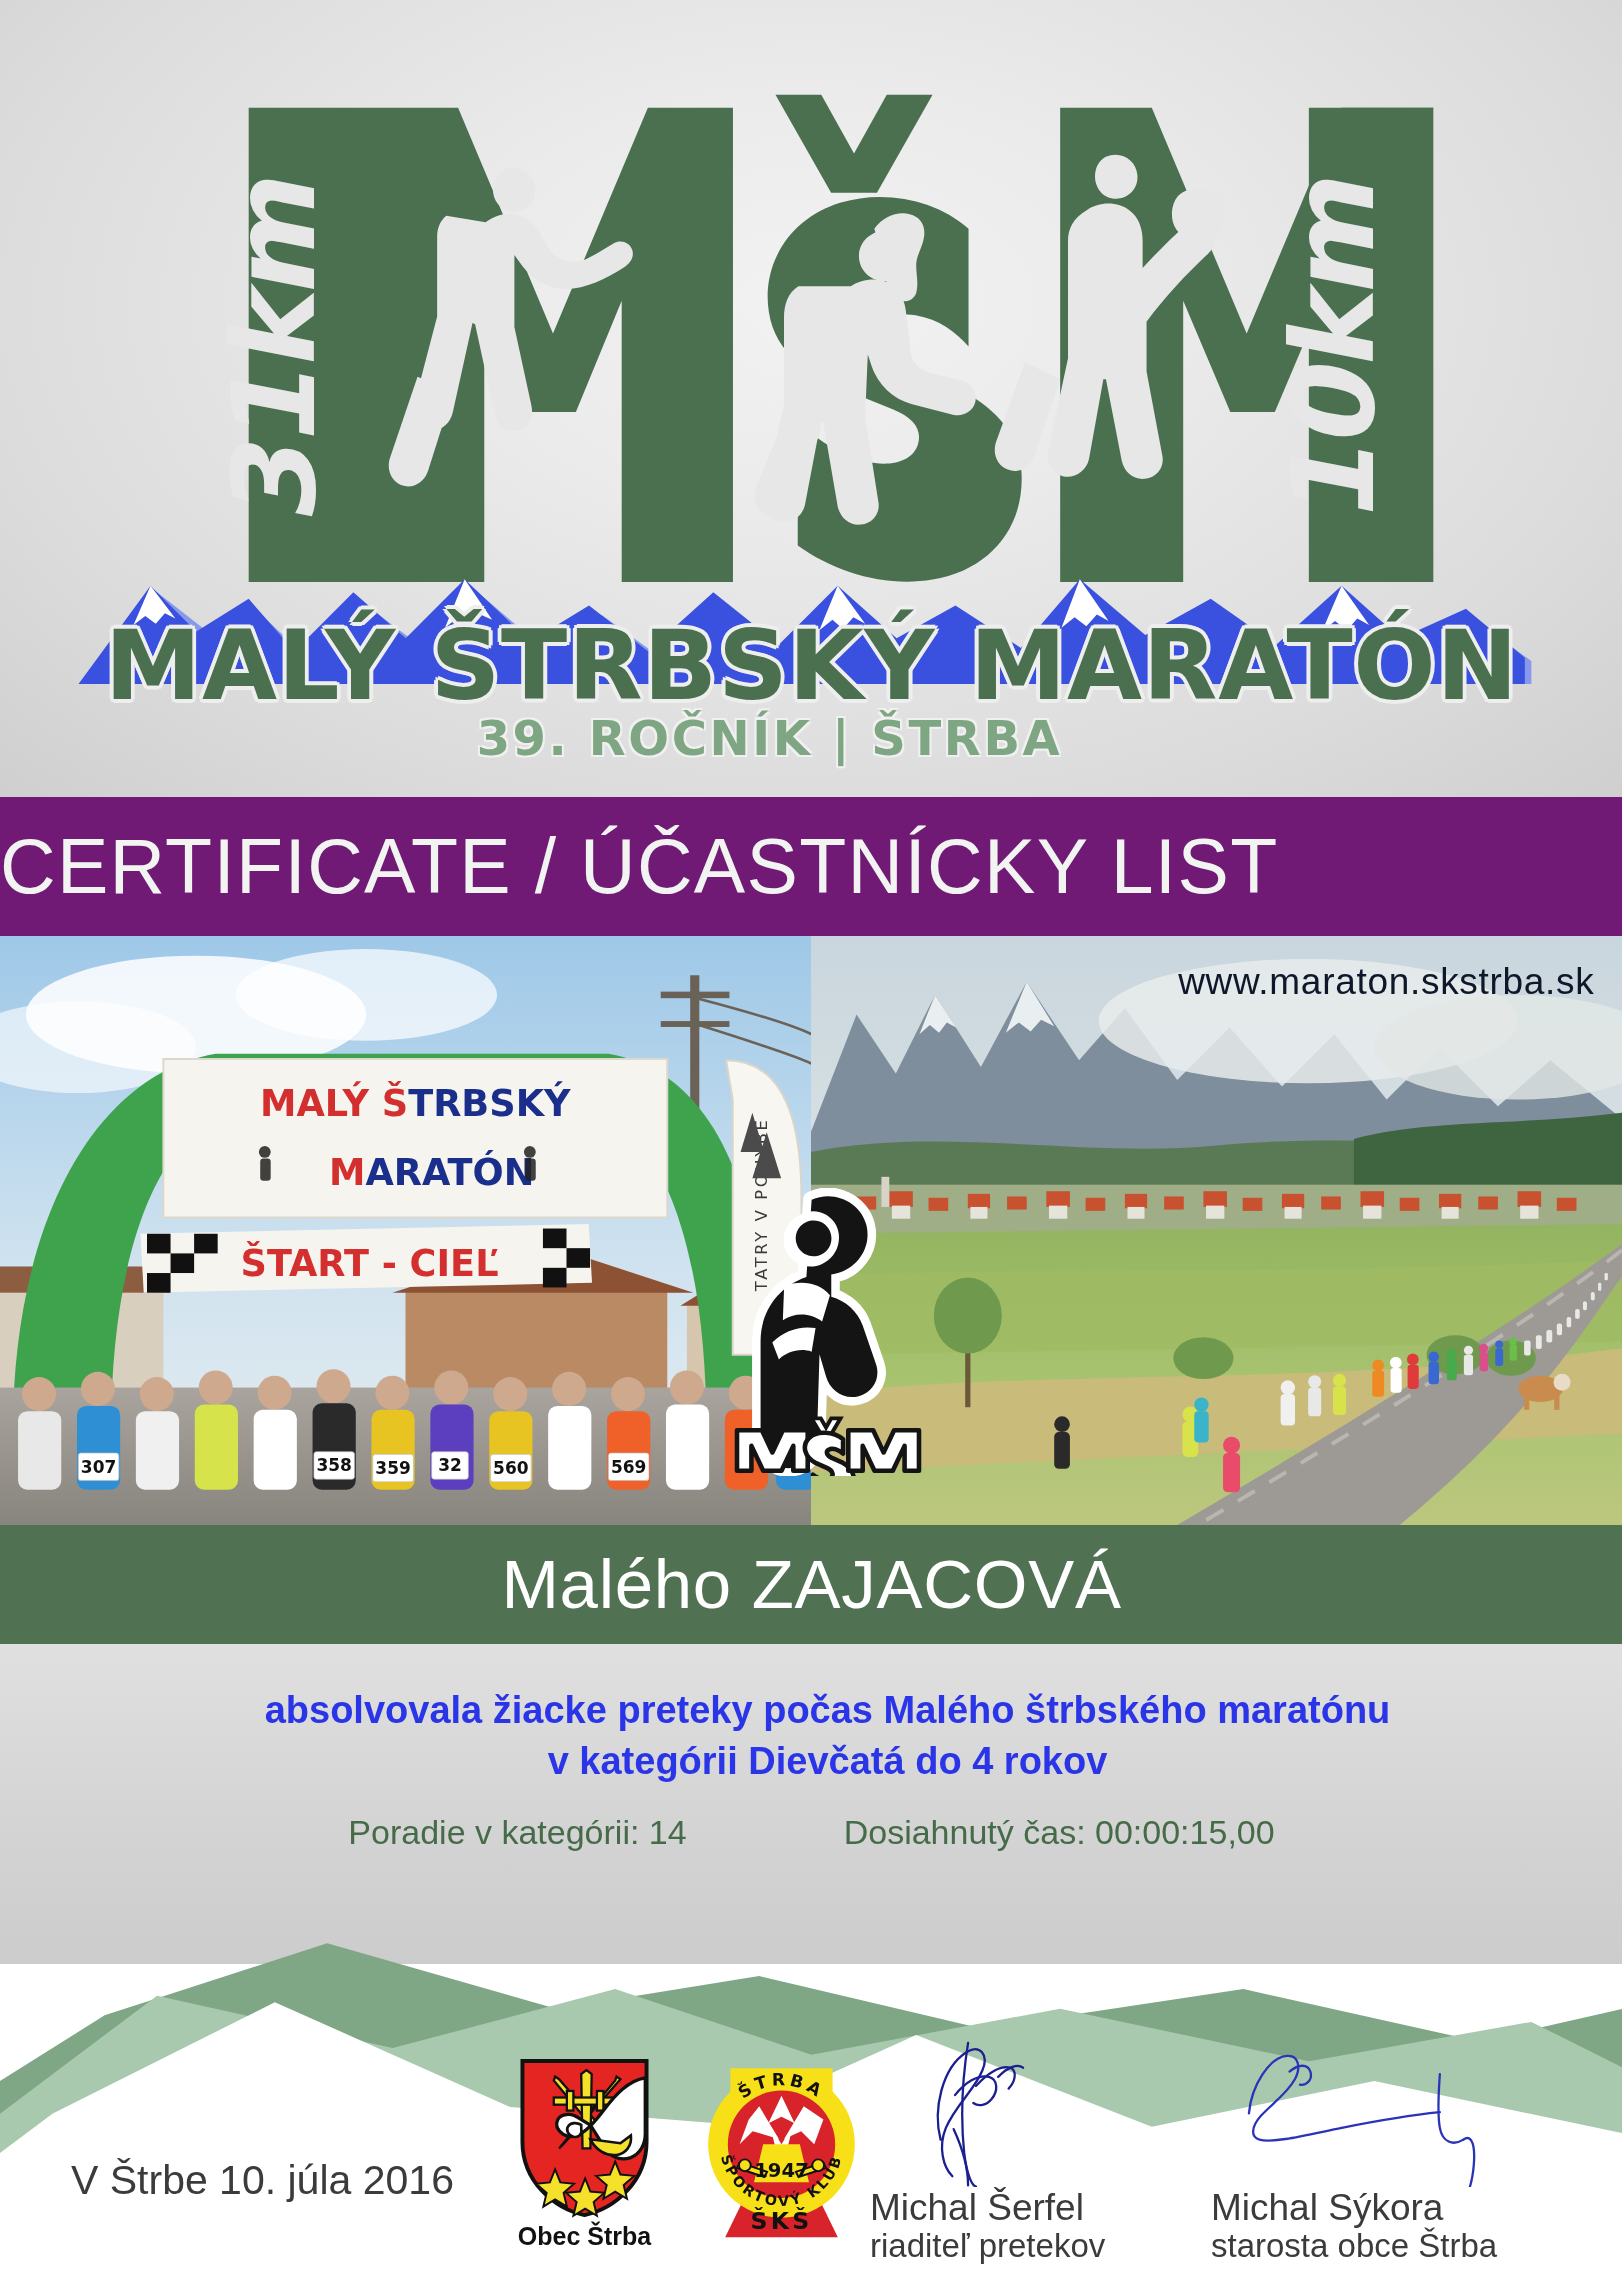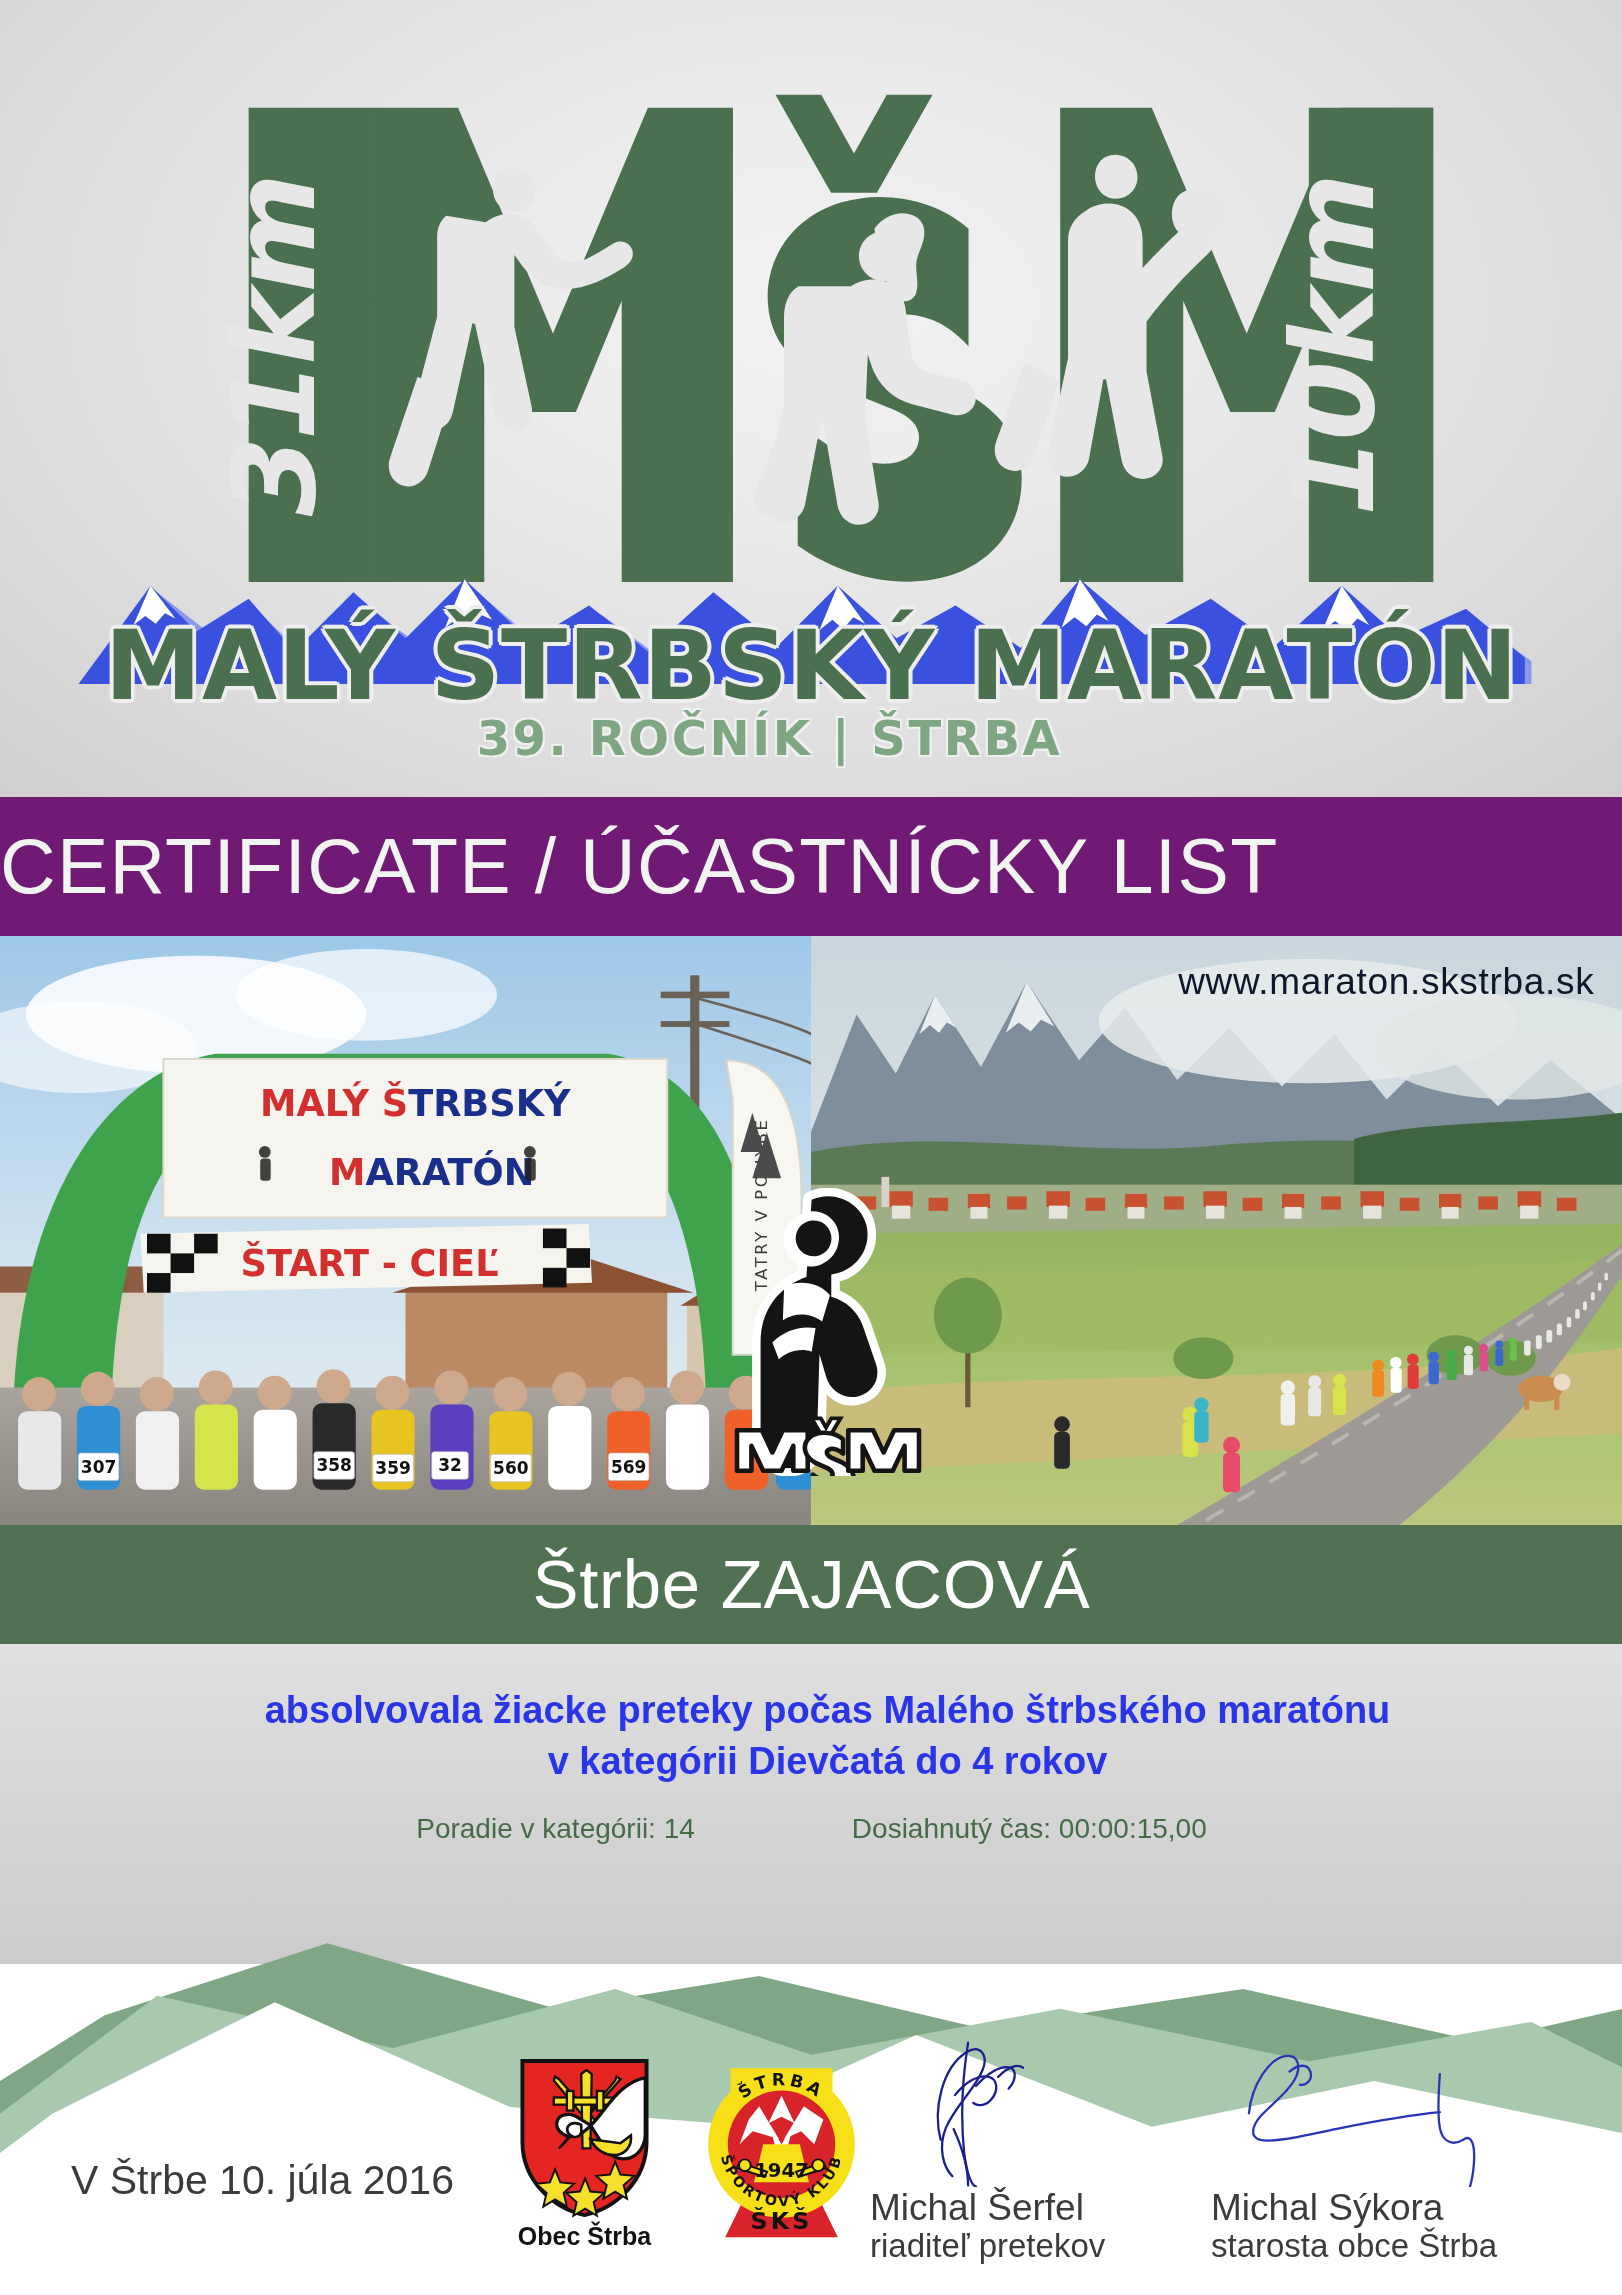--- a/index.html
+++ b/index.html
@@ -154,21 +154,21 @@
   .desc-line { display: block; white-space: nowrap; margin-left: 32px; }
 
   .results {
     position: absolute;
     left: 0; top: 169px;
     width: 1623px;
     display: flex;
     justify-content: center;
     gap: 157px;
     color: #456b49;
-    font-size: 28px;
+    font-size: 34px;
     font-family: "Liberation Sans", sans-serif;
   }
   .result-item { white-space: nowrap; }
 
   
   .footer-mtn {
     position: absolute;
     left: 0; top: 1917px;
     width: 1623px; height: 236px;
     z-index: 2;
@@ -631,21 +631,21 @@
       <g transform="translate(0,336)">
         <path d="M6,96 L6,34 L44,34 L60,68 L76,34 L114,34 L114,96 L92,96 L92,58 L74,96 L46,96 L28,58 L28,96 Z" fill="#ffffff" stroke="#141414" stroke-width="7" stroke-linejoin="round"></path>
         <path d="M120,16 L134,16 L142,30 L150,16 L164,16 L150,40 L134,40 Z" fill="#ffffff" stroke="#141414" stroke-width="6"></path>
         <path d="M168,48 c-14,-12 -40,-14 -52,-2 c-12,12 -6,30 10,38 l18,8 c8,4 10,10 6,14 c-6,6 -18,4 -28,-4 l0,22 c16,10 42,12 54,2 c14,-12 10,-32 -8,-42 l-18,-8 c-8,-4 -8,-10 -4,-12 c6,-4 16,0 22,6 Z" fill="#ffffff" stroke="#141414" stroke-width="7" stroke-linejoin="round"></path>
         <path d="M176,96 L176,34 L214,34 L230,68 L246,34 L284,34 L284,96 L262,96 L262,58 L244,96 L216,96 L198,58 L198,96 Z" fill="#ffffff" stroke="#141414" stroke-width="7" stroke-linejoin="round"></path>
       </g>
     </svg>
   </div>
 
   <div class="name-banner">
-    <div class="name-banner-text">Štrbe ZAJACOVÁ</div>
+    <div class="name-banner-text">Malého ZAJACOVÁ</div>
   </div>
 
   <div class="body-area">
     <div class="desc">
       <span class="desc-line">absolvovala žiacke preteky počas Malého štrbského maratónu</span>
       <span class="desc-line">v kategórii Dievčatá do 4 rokov</span>
     </div>
     <div class="results">
       <div class="result-item">
         <span>Poradie v kategórii:</span>

